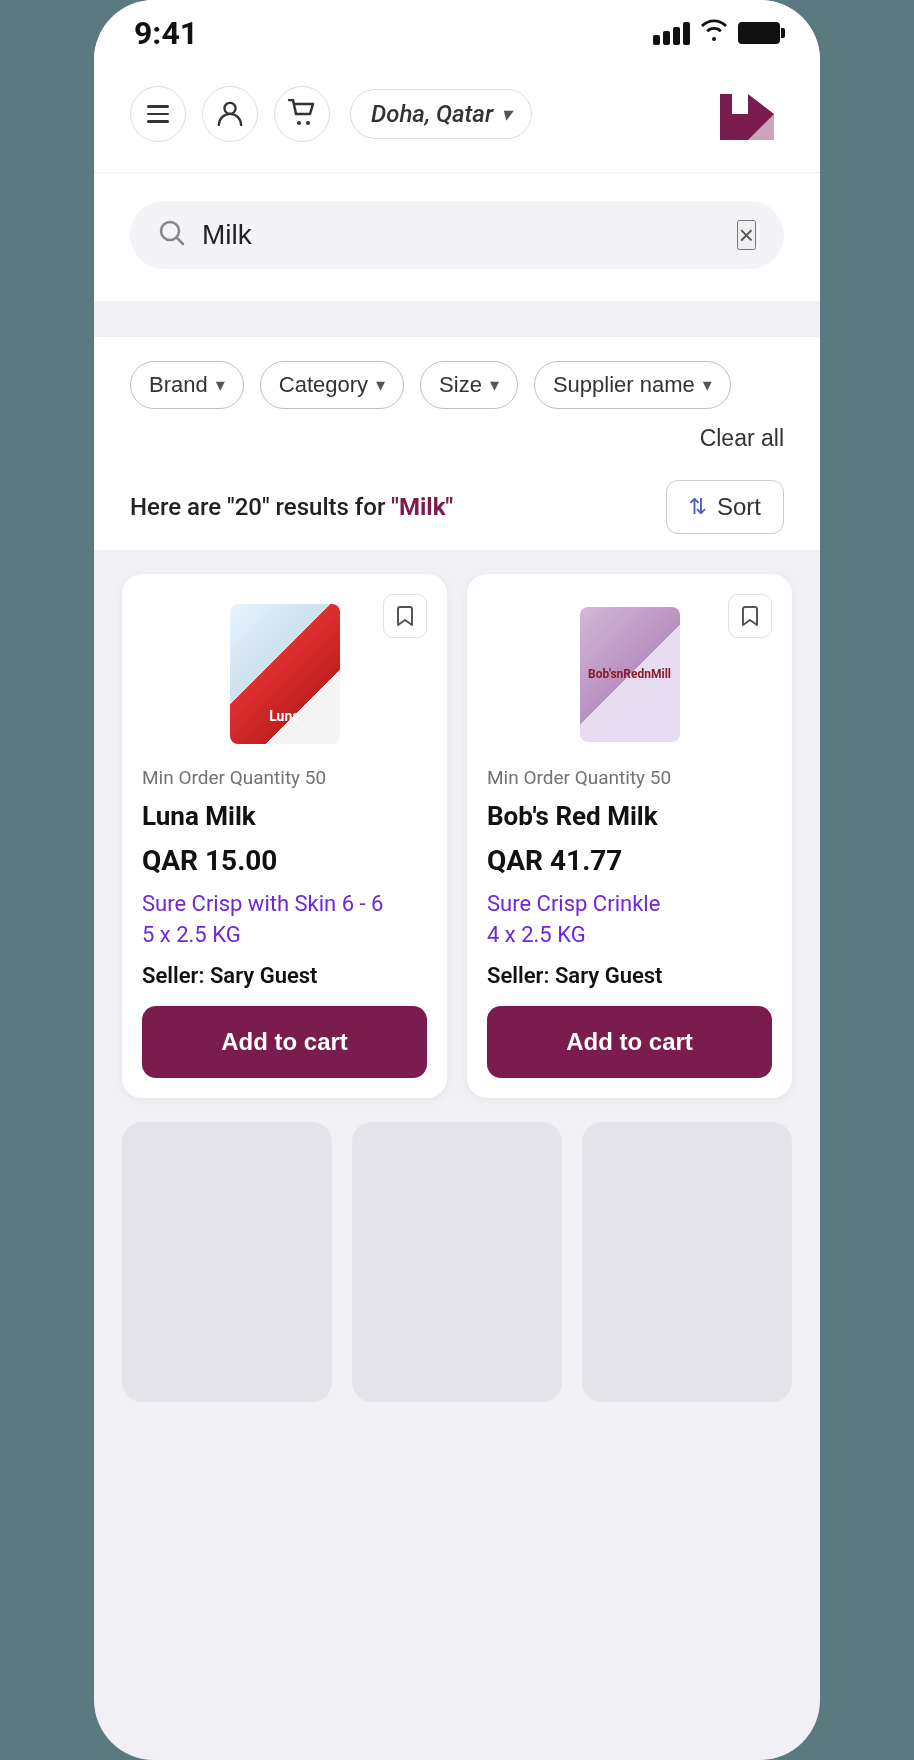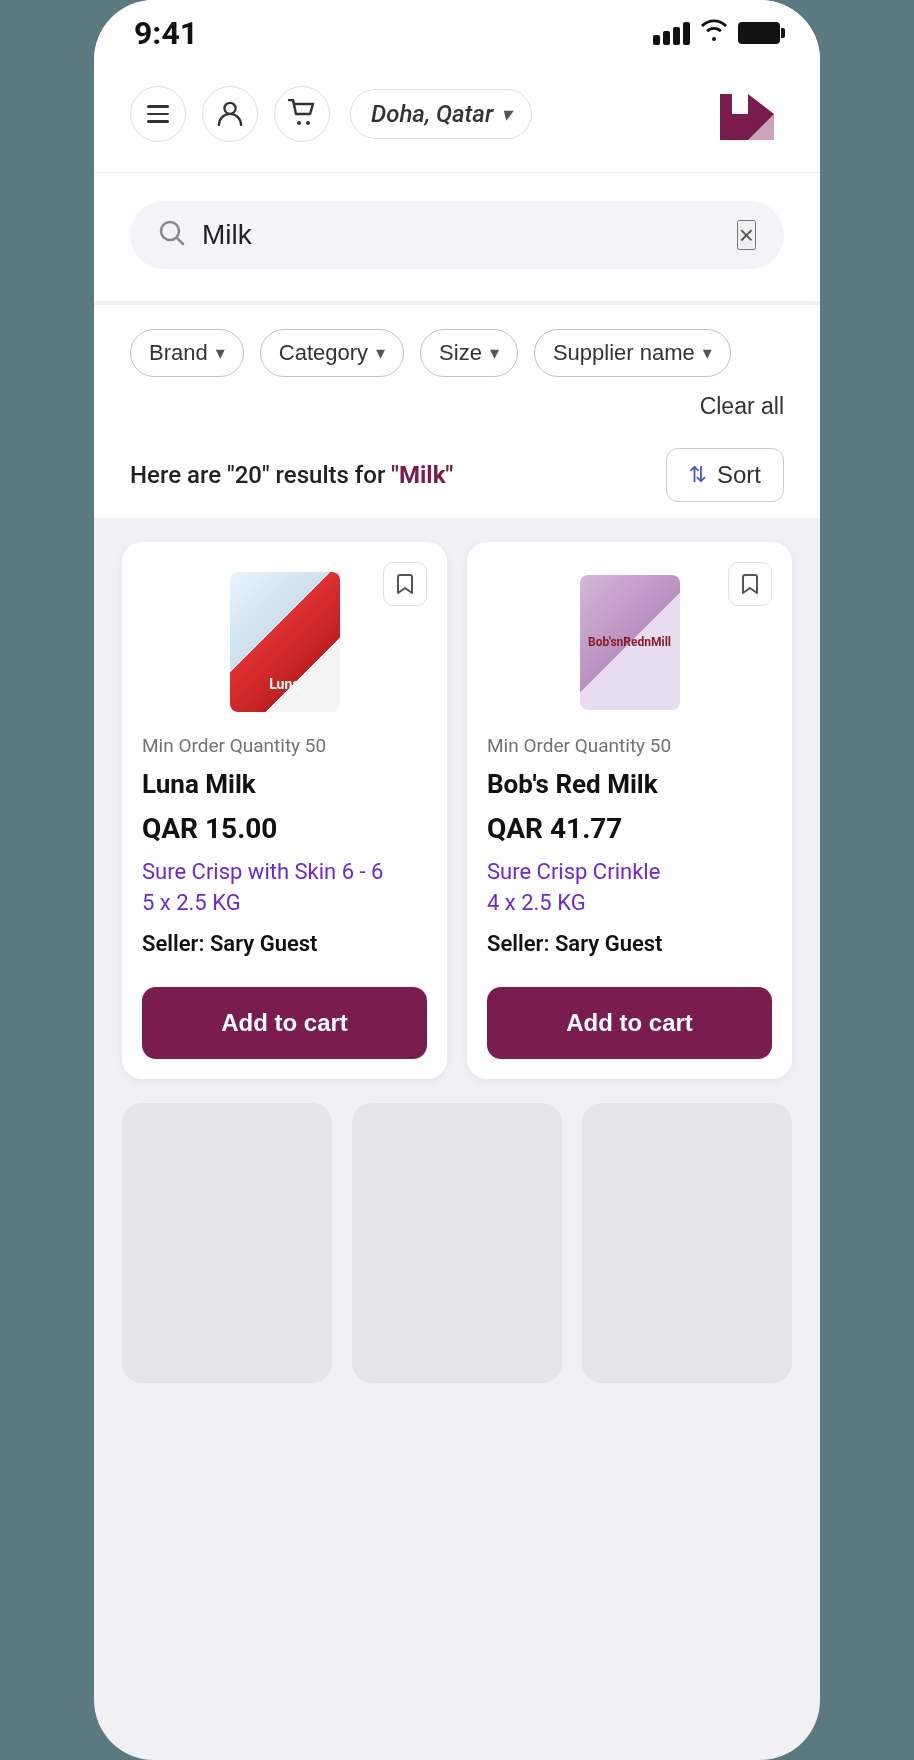--- a/index.html
+++ b/index.html
@@ -201,21 +201,21 @@
       cursor: pointer;
       color: #555;
       font-size: 26px;
       line-height: 1;
     }
 
     
     .filter-section {
       background: white;
       padding: 24px 36px 0 36px;
-      margin-top: 4px;
+      margin-top: 36px;
     }
 
     .filter-row {
       display: flex;
       align-items: center;
       gap: 16px;
       flex-wrap: wrap;
     }
 
     .filter-chip {
@@ -408,21 +408,21 @@
       background: #7b1c4e;
       color: white;
       border: none;
       border-radius: 14px;
       padding: 22px;
       font-size: 24px;
       font-weight: 700;
       cursor: pointer;
       text-align: center;
       width: 100%;
-      margin-top: 19px;
+      margin-top: 6px;
     }
 
     
     .skeleton-row {
       padding: 0 28px 24px 28px;
       display: grid;
       grid-template-columns: 1fr 1fr 1fr;
       gap: 20px;
       background: #f0f0f5;
     }

